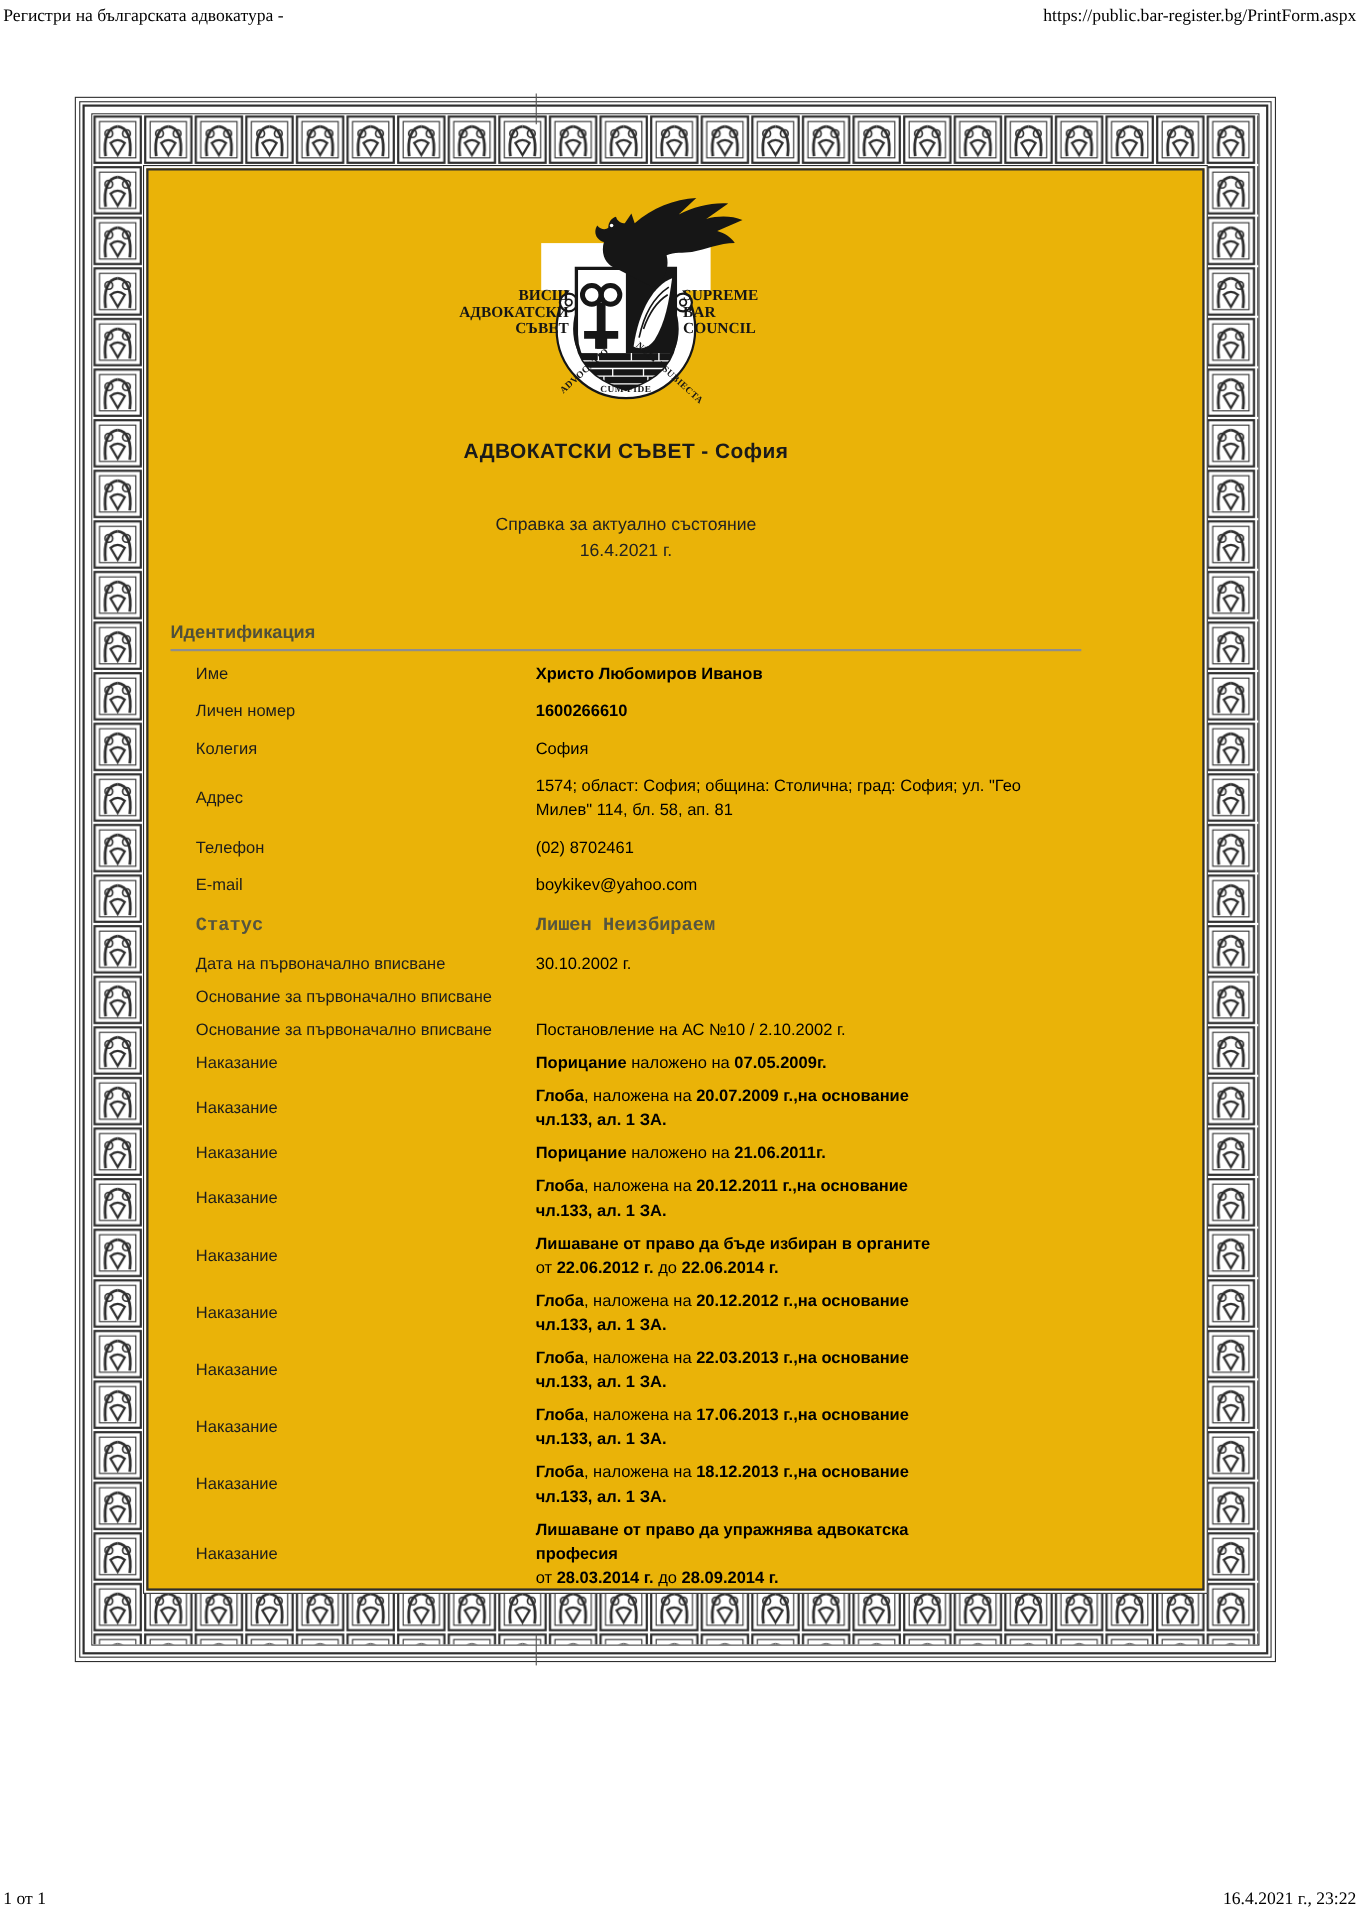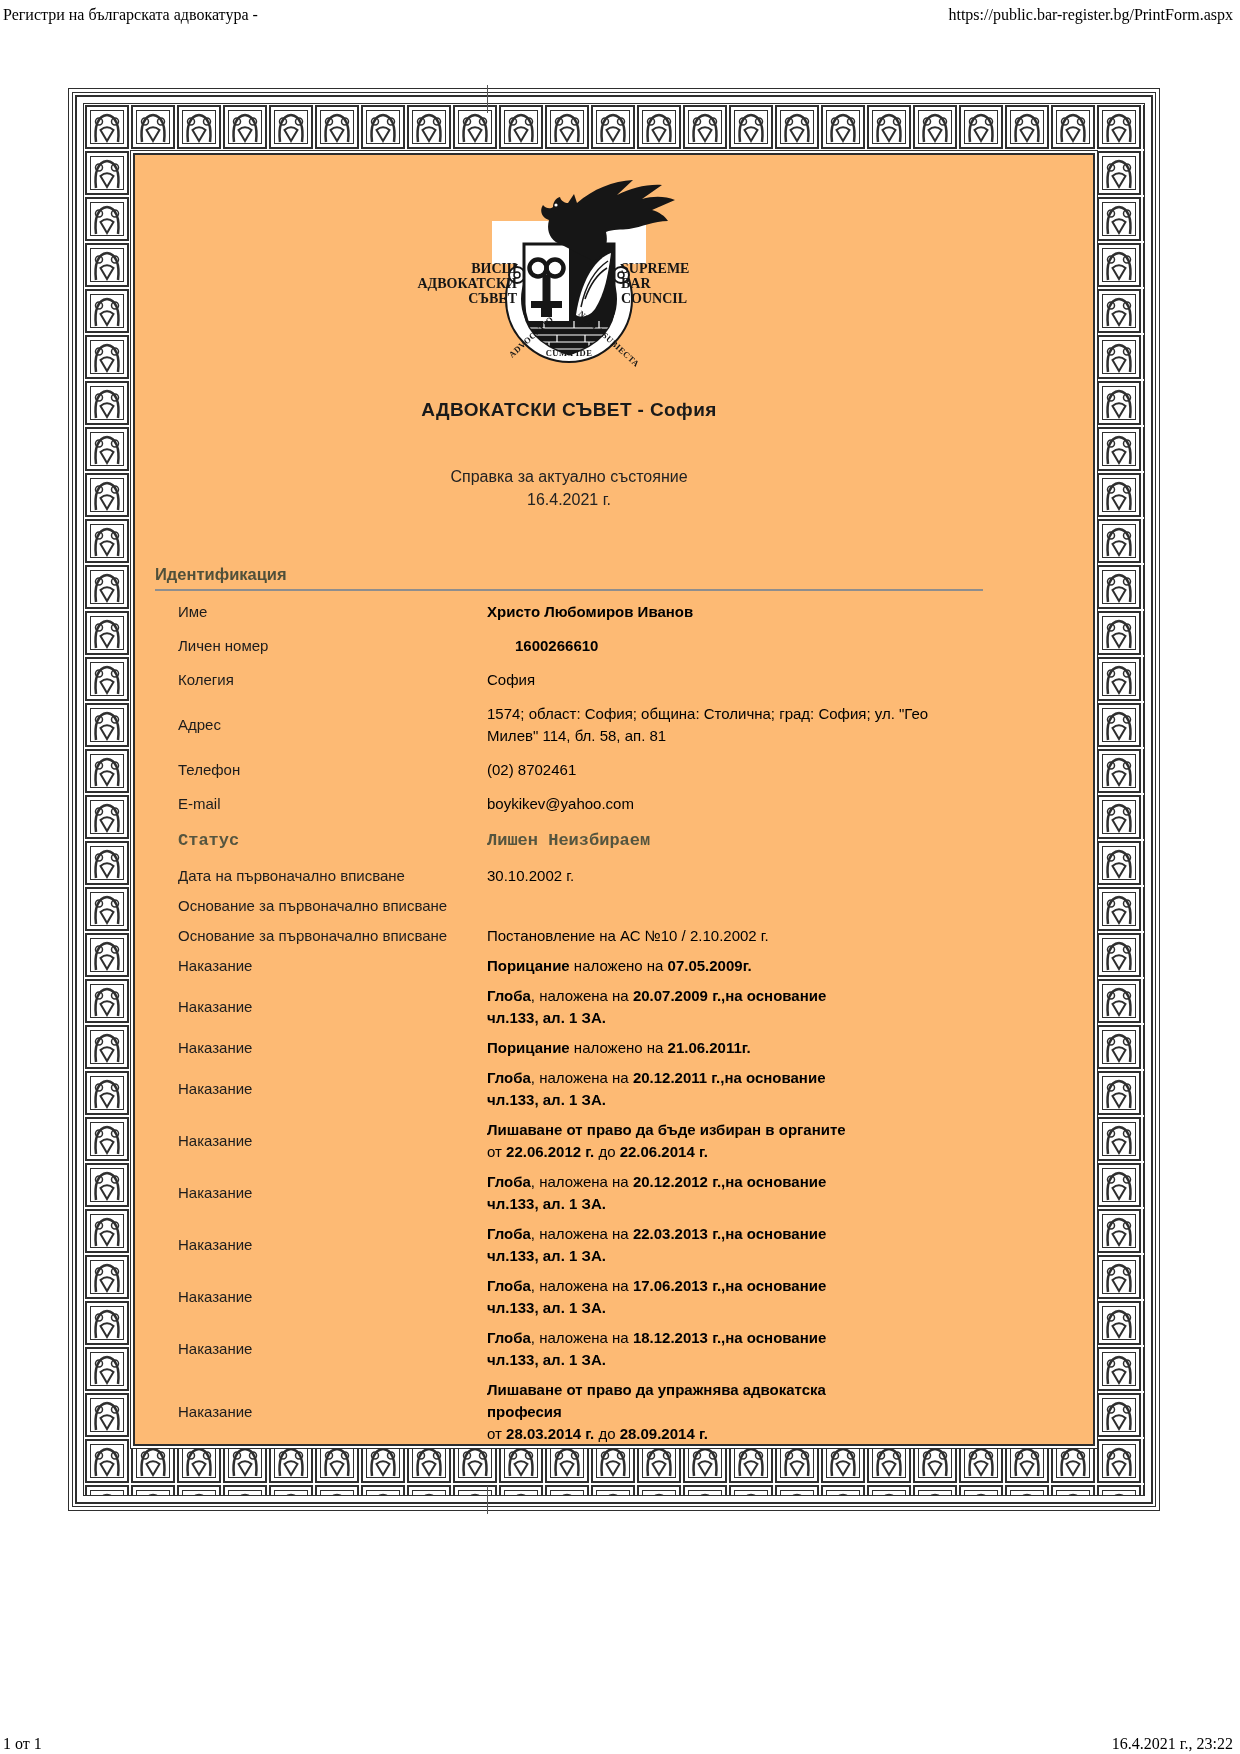--- a/index.html
+++ b/index.html
@@ -6,32 +6,32 @@
   body{
     width:1240px;height:1754px;position:relative;background:#ffffff;
     font-family:"Liberation Sans",sans-serif;color:#1a1a1a;overflow:hidden;
   }
   
   .bline{
     position:absolute;left:3px;right:7px;display:flex;justify-content:space-between;
     font-family:"Liberation Serif",serif;font-size:16px;color:#000;gap:32px;
   }
   .bline.top{top:6px;}
-  .bline.bottom{bottom:1px;}
+  .bline.bottom{bottom:18px;}
 
   
   .frame{position:absolute;left:68px;top:88px;width:1092px;height:1423px;
     border:1px solid #2e2e2e;padding:3px;box-sizing:border-box;background:#fff;}
   .f2{height:100%;border:1px solid #2e2e2e;padding:2px;box-sizing:border-box;}
   .f3{height:100%;border:2px solid #2e2e2e;padding:6px;box-sizing:border-box;}
   .band{position:relative;height:100%;border:1px solid #2e2e2e;box-sizing:border-box;}
   .band > svg.orn{position:absolute;left:0;top:0;width:100%;height:100%;display:block;}
   .inner{position:absolute;left:46px;top:46px;right:46px;bottom:46px;
     background:#fff;border:1px solid #2e2e2e;padding:2px;box-sizing:border-box;}
-  .inner2{height:100%;border:2px solid #2e2e2e;box-sizing:border-box;overflow:hidden;background:#fdba74;}
+  .inner2{height:100%;border:2px solid #2e2e2e;box-sizing:border-box;overflow:hidden;background:#eab308;}
 
   .doc-body{width:828px;margin:14px 0 0 20px;}
   .logo-wrap{text-align:center;margin-top:4px;}
   .council{text-align:center;font-size:19px;font-weight:bold;letter-spacing:.4px;margin:14px 0 0 0;}
   .subtitle-block{text-align:center;font-size:16px;margin-top:44px;line-height:23px;color:#222;}
   .sec-head{margin-top:54px;font-size:16.5px;font-weight:bold;color:#50503a;
     border-bottom:2px solid #8e8e8e;padding-bottom:5px;}
   .rows{margin-top:4px;}
   .row{display:grid;grid-template-columns:309px 1fr;align-items:center;
     padding:6px 0 6px 23px;line-height:22px;font-size:15px;}
@@ -157,21 +157,21 @@
         </div>
 
         <div class="sec-head">Идентификация</div>
         <div class="rows">
           <div class="row">
             <div class="lbl">Име</div>
             <div class="val"><span style="font-weight: bold;">Христо Любомиров Иванов</span></div>
           </div>
           <div class="row">
             <div class="lbl">Личен номер</div>
-            <div class="val"><span style="font-weight: bold; margin-left: 28px;">1600266610</span></div>
+            <div class="val"><span style="font-weight: bold;">1600266610</span></div>
           </div>
           <div class="row">
             <div class="lbl">Колегия</div>
             <div class="val"><span>София</span></div>
           </div>
           <div class="row">
             <div class="lbl">Адрес</div>
             <div class="val"><span>1574; област: София; община: Столична; град: София; ул. "Гео Милев" 114, бл. 58, ап. 81</span></div>
           </div>
           <div class="row">

